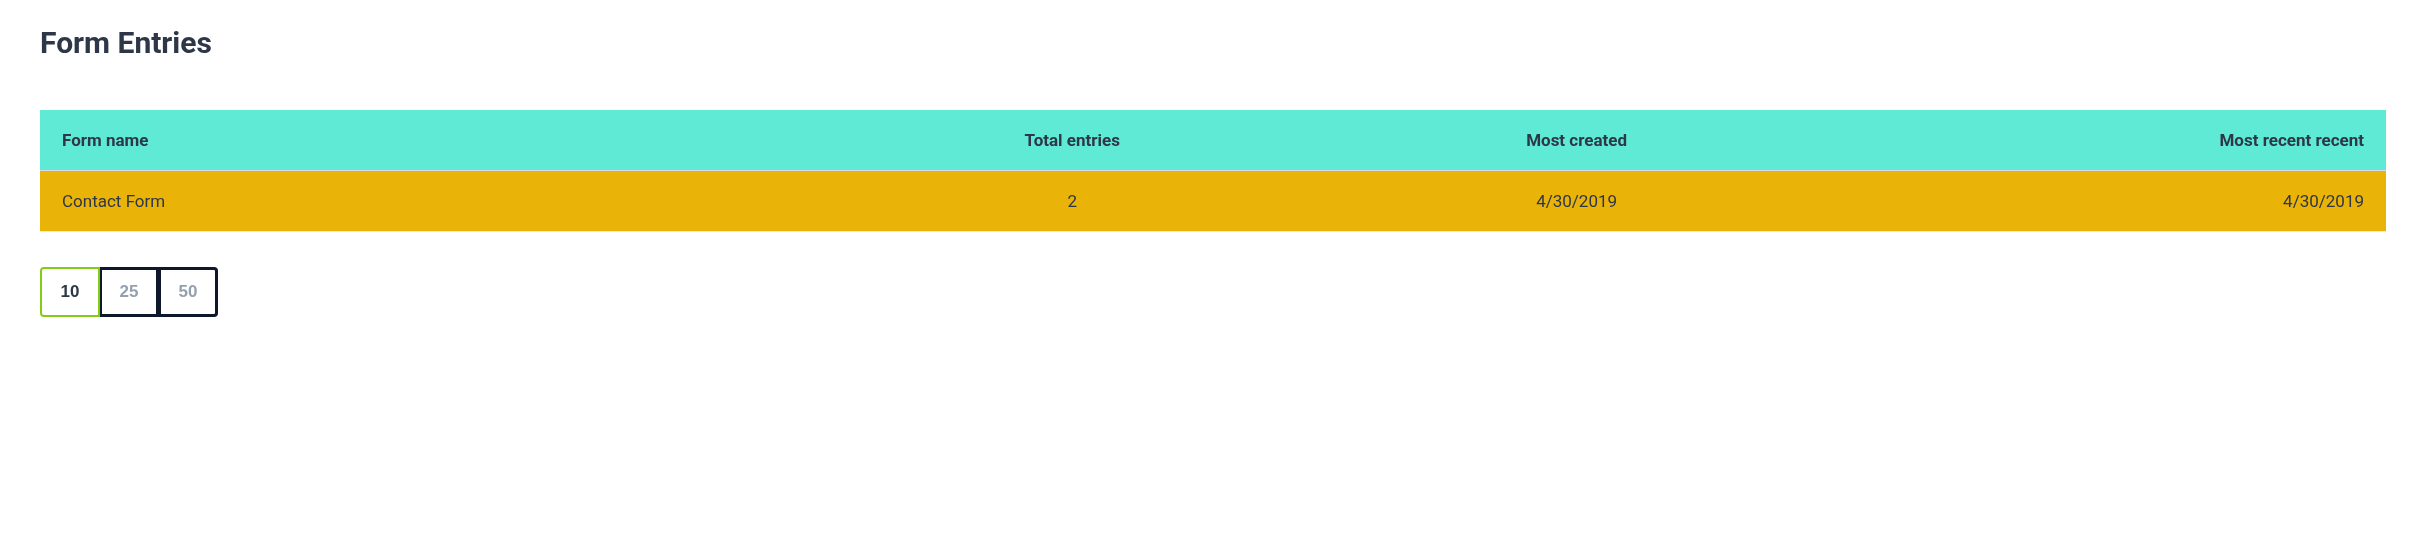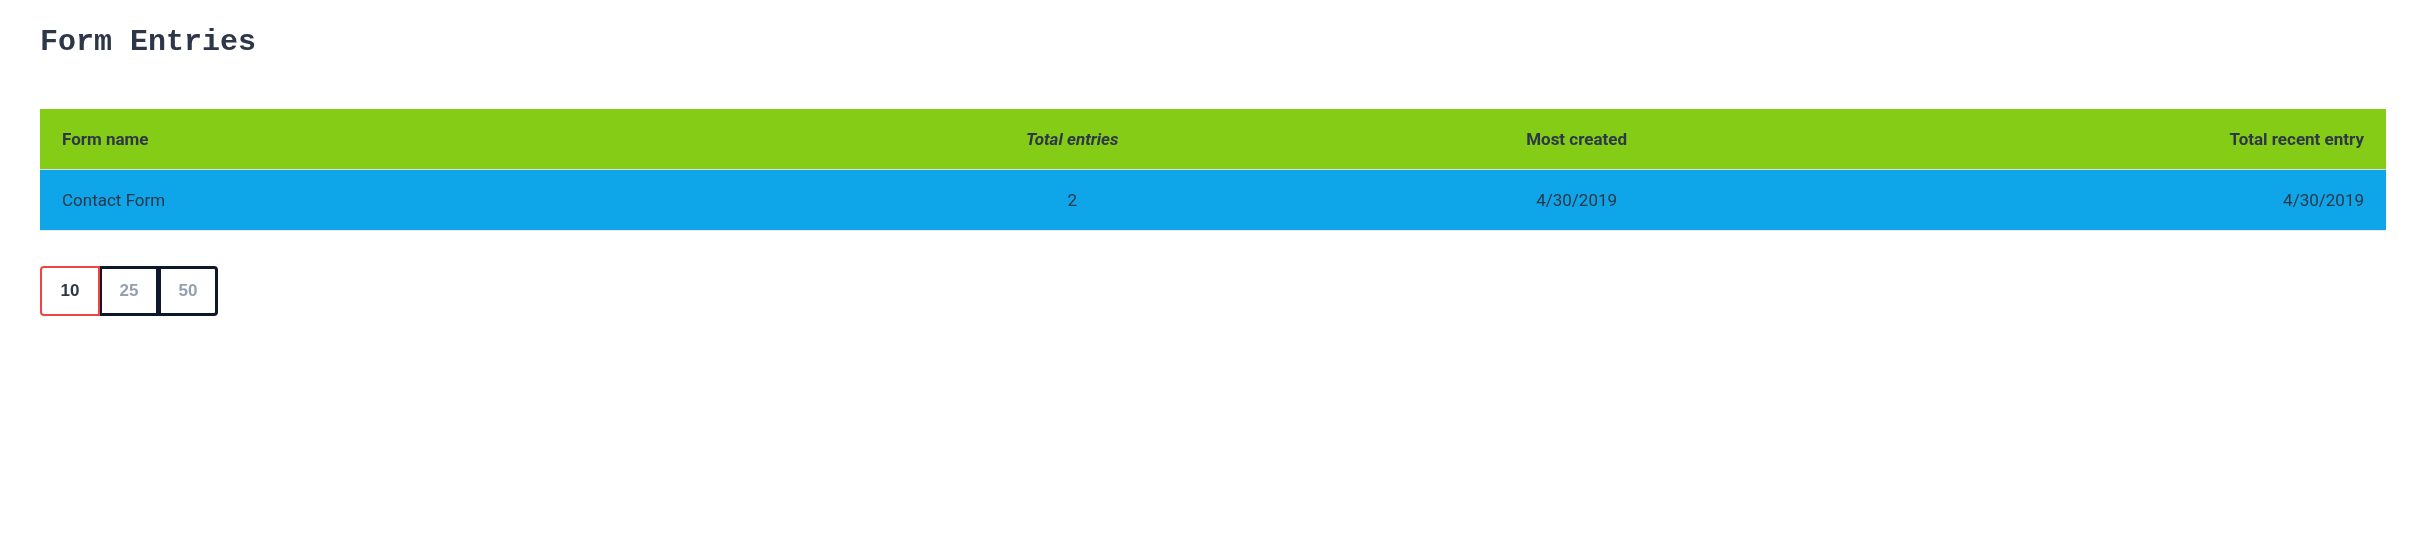--- a/index.html
+++ b/index.html
@@ -11,52 +11,50 @@
       font-family: -apple-system, BlinkMacSystemFont, "Segoe UI", Roboto, Helvetica, Arial, sans-serif;
       background: #ffffff;
       color: #2d3748;
       padding: 25px 40px;
     }
     .page-title {
       font-size: 30px;
       font-weight: 700;
       color: #2d3748;
       margin-bottom: 50px;
-      font-family: Liberation Mono, monospace;
     }
     .table {
       width: 100%;
       border-collapse: collapse;
       margin-bottom: 35px;
     }
     .table thead tr {
-      background: #84cc16;
+      background: #5eead4;
     }
     .table thead th {
       text-align: left;
       font-size: 17px;
       font-weight: 700;
       color: #2d3748;
       padding: 20px 22px;
       border-bottom: 1px solid #d8dce0;
     }
     .table thead th.col-total,
     .table thead th.col-date,
     .table thead th.col-recent {
       text-align: right;
     }
     .table thead th.col-total {
       text-align: center;
-      font-style: italic;
     }
     .table thead th.col-date {
       text-align: center;
     }
     .table tbody tr {
-      background: #0ea5e9;
+      background: #eab308;
       border-bottom: 1px solid #e8ebee;
     }
     .table tbody td {
       font-size: 17px;
       color: #2d3748;
       padding: 20px 22px;
     }
     .table tbody td.col-total {
       text-align: center;
     }
@@ -87,21 +85,21 @@
     .page-size-btn:first-child {
       margin-left: 0;
       border-top-left-radius: 4px;
       border-bottom-left-radius: 4px;
     }
     .page-size-btn:last-child {
       border-top-right-radius: 4px;
       border-bottom-right-radius: 4px;
     }
     .page-size-btn.active {
-      border: 2px solid #ef4444;
+      border: 2px solid #84cc16;
       color: #2d3748;
       font-weight: 700;
       z-index: 1;
     }
     .col-name { width: 35%; }
     .col-total { width: 18%; }
     .col-date { width: 25%; }
     .col-recent { width: 22%; }
   </style>
 </head>
@@ -110,21 +108,21 @@
 
 
 <h1 class="page-title">Form Entries</h1>
 
 <table class="table">
   <thead>
     <tr>
       <th class="col-name">Form name</th>
       <th class="col-total">Total entries</th>
       <th class="col-date">Most created</th>
-      <th class="col-recent">Total recent entry</th>
+      <th class="col-recent">Most recent recent</th>
     </tr>
   </thead>
   <tbody>
     <tr>
       <td class="col-name">Contact Form</td>
       <td class="col-total">2</td>
       <td class="col-date">4/30/2019</td>
       <td class="col-recent">4/30/2019</td>
     </tr>
   </tbody>

